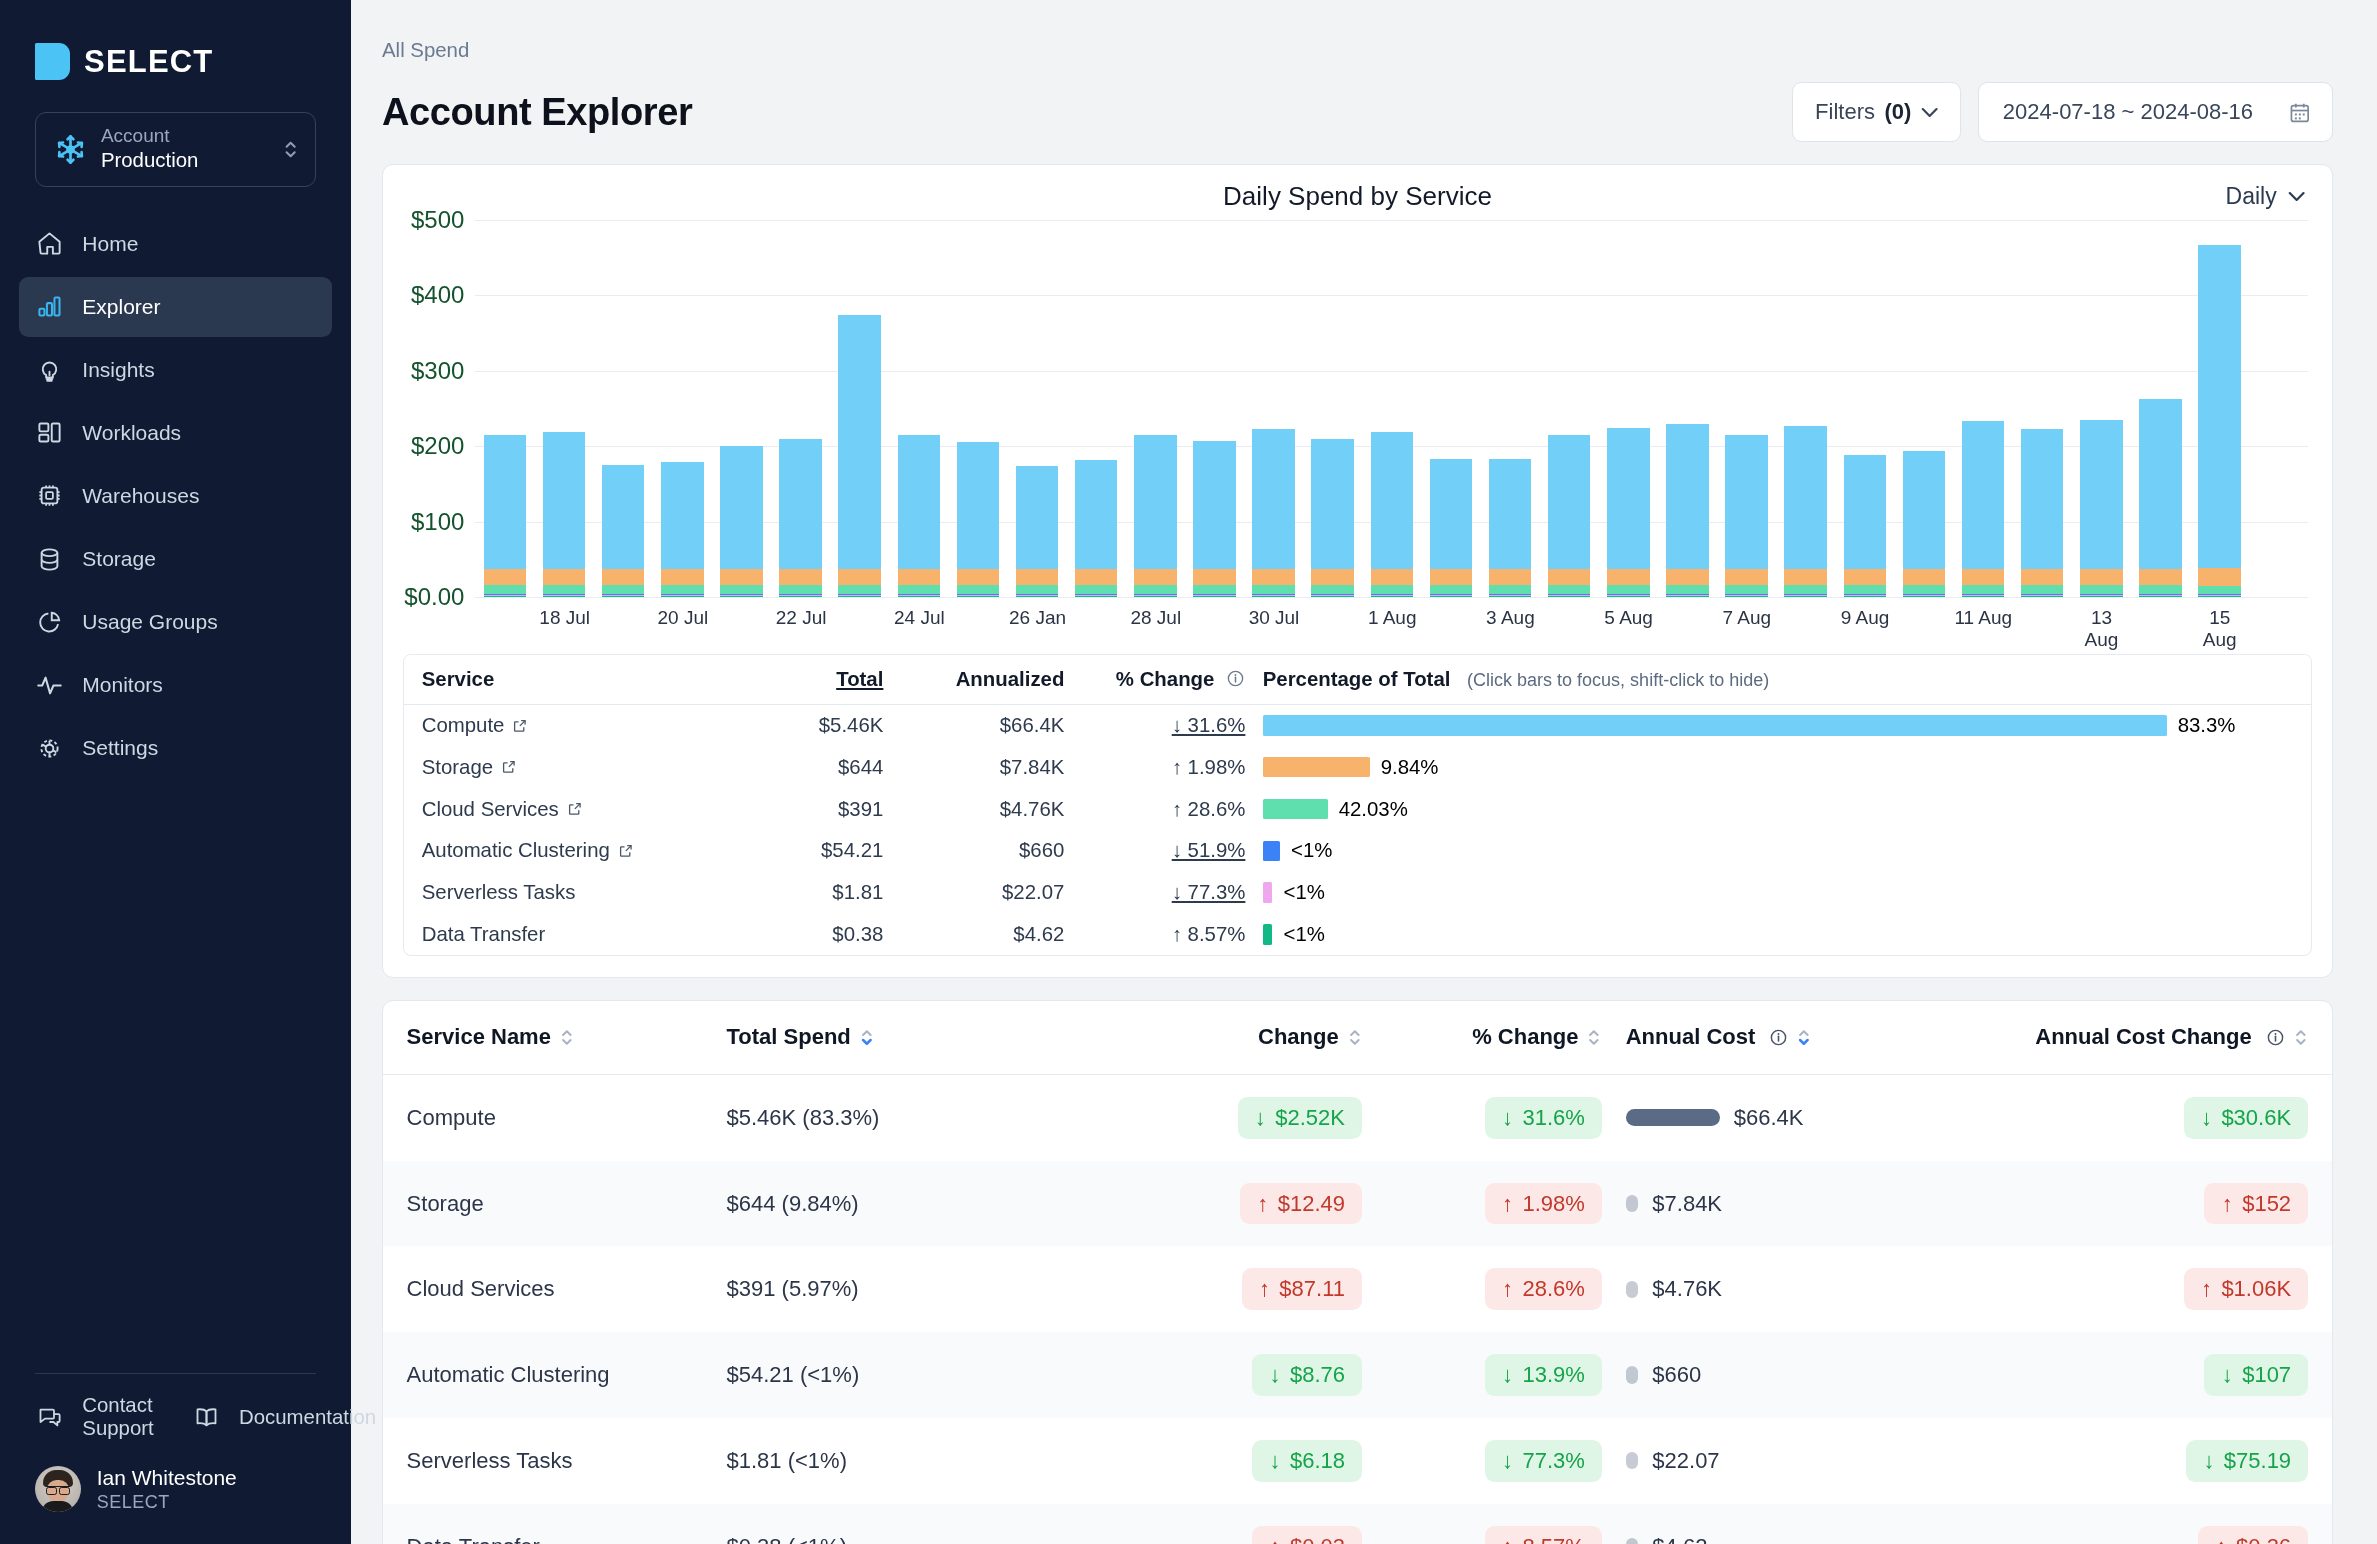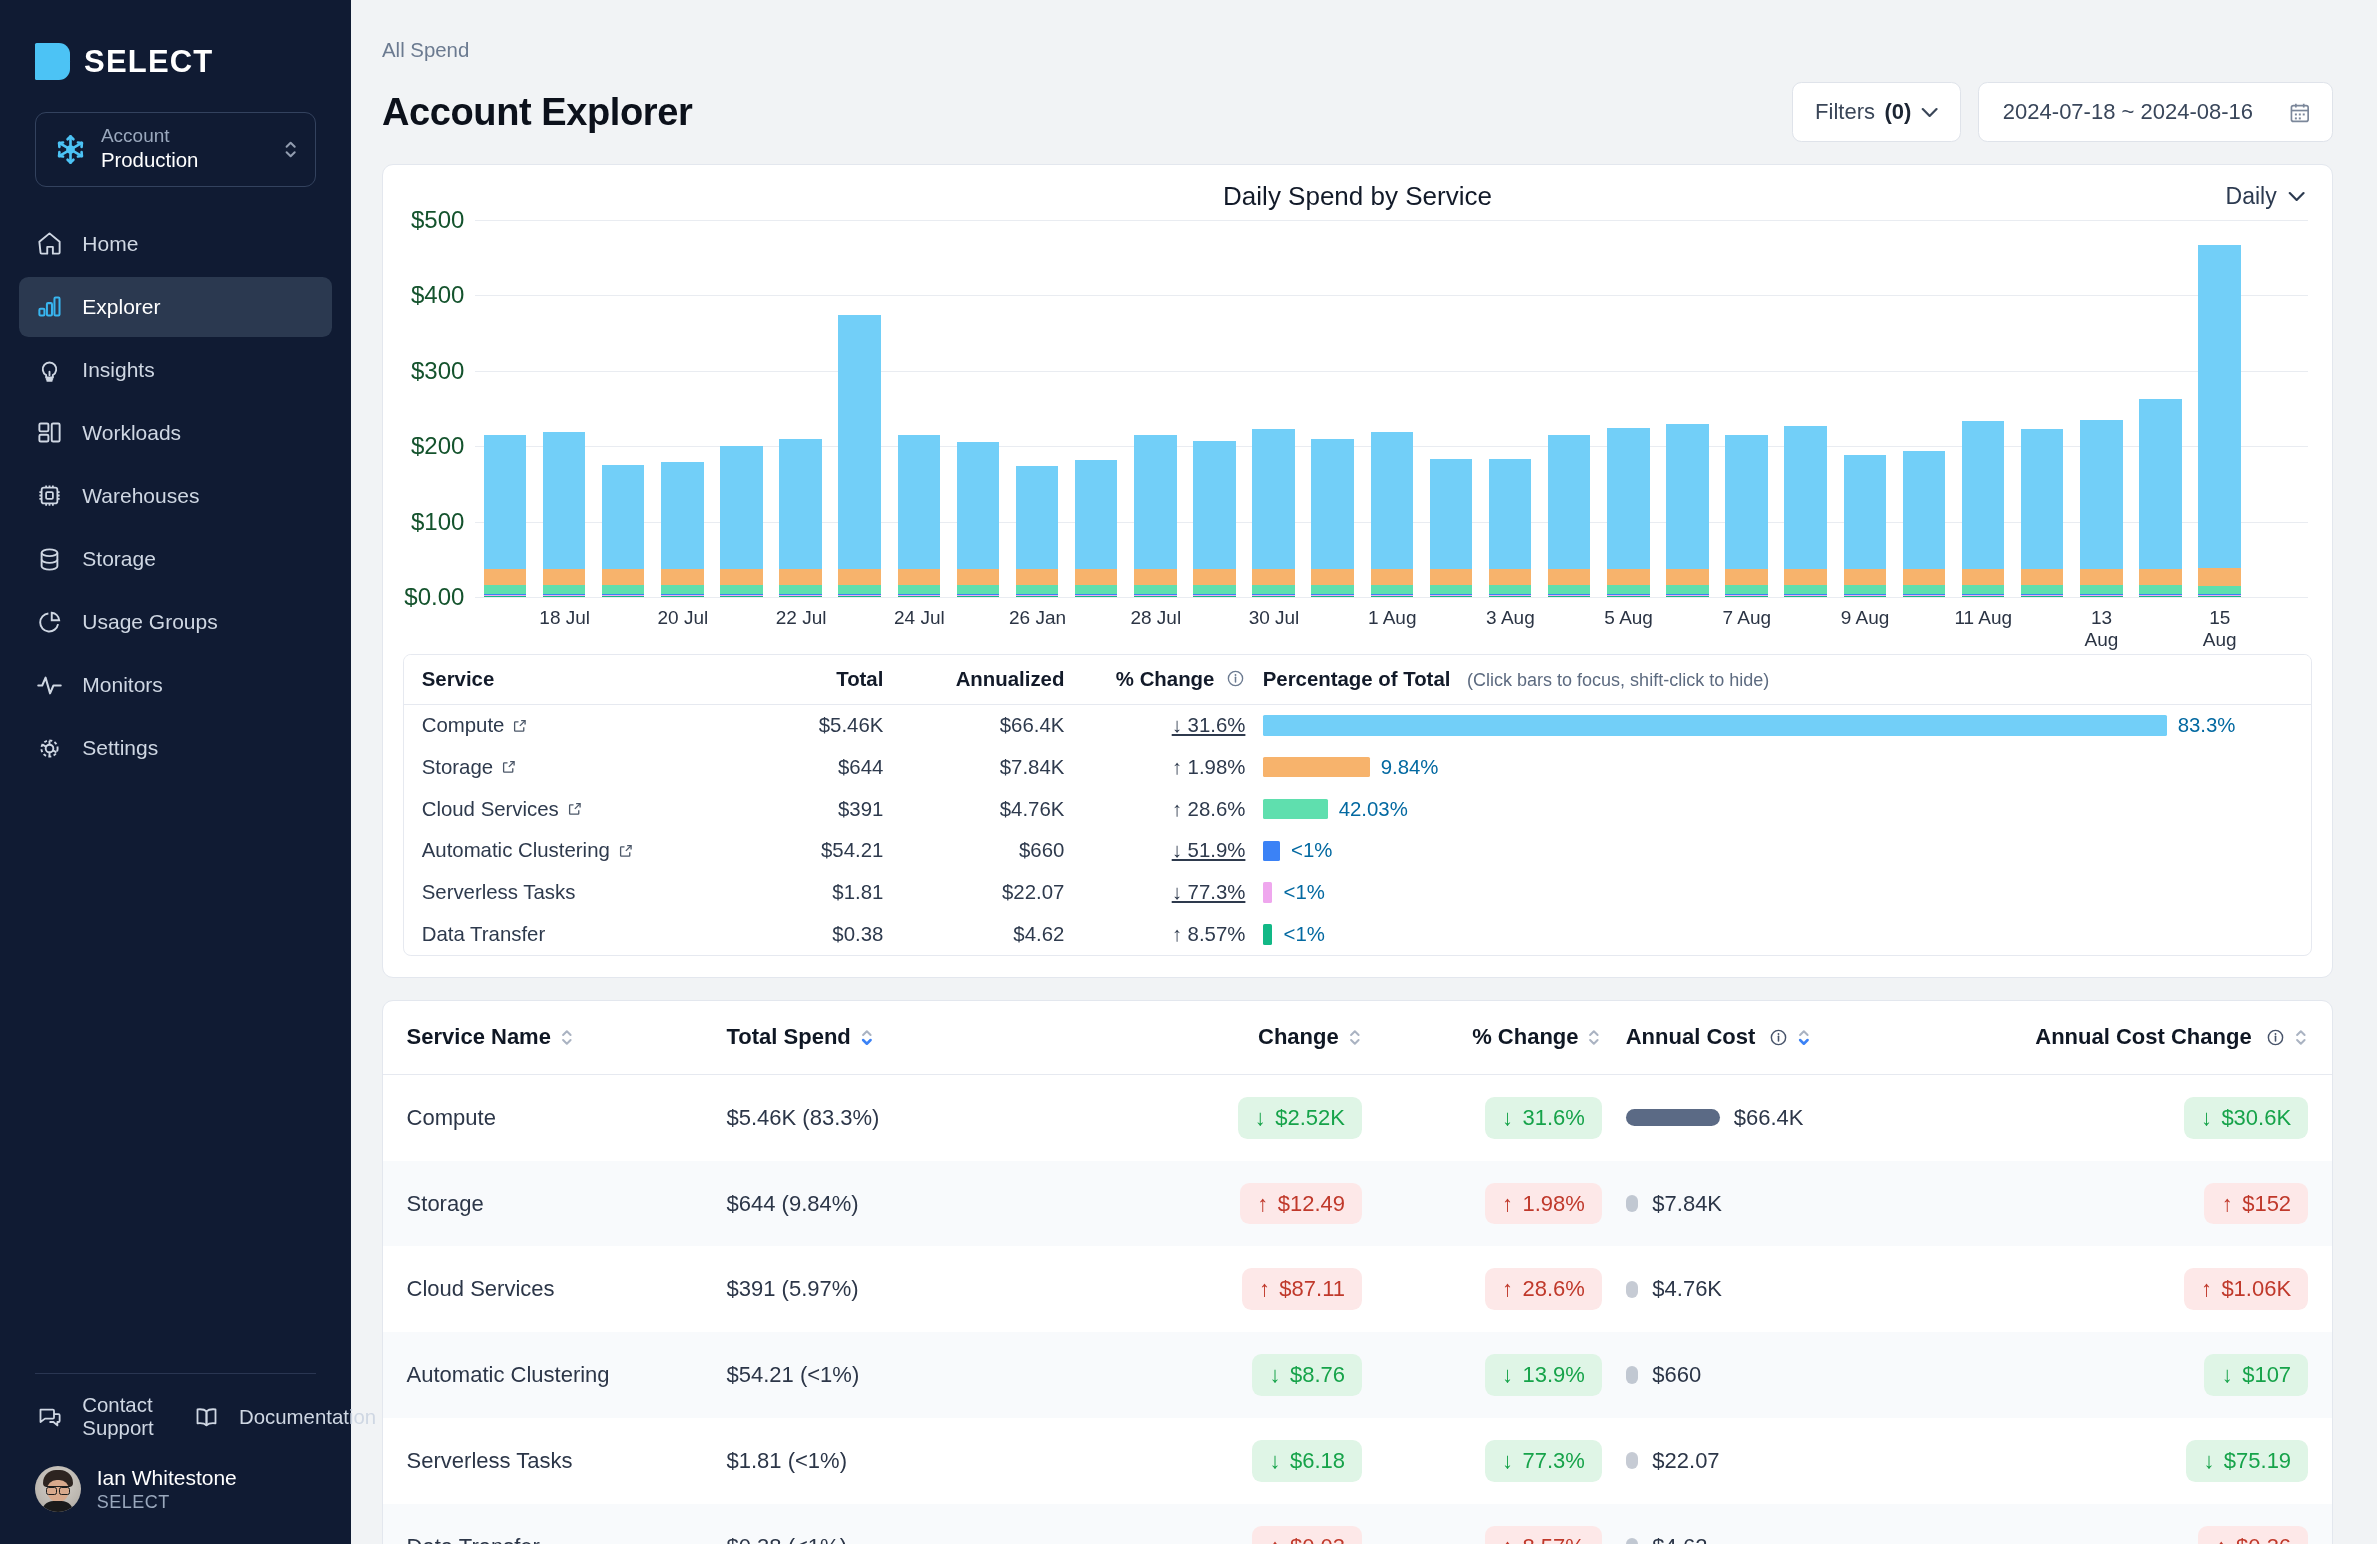--- a/index.html
+++ b/index.html
@@ -128,22 +128,22 @@
   }
   .legend th.l { text-align:left; padding-left: 17.3px; }
   .legend td { font-size: 20.4px; color:#2e3a4d; padding: 9.4px 0; text-align:right; }
   .legend td.l { text-align:left; padding-left: 17.3px; }
   .svc-link { display:inline-flex; align-items:center; gap:7.9px; color:#2e3a4d; cursor:pointer; }
   .ext { width:15.7px; height:15.7px; }
   .ch-up { color:#d63031; } .ch-down { color:#1e9e54;text-decoration:underline; }
   .pct-cell { padding-left: 17.3px !important; text-align:left !important; }
   .pct-wrap { display:flex; align-items:center; gap: 11px; }
   .pct-bar { height: 20.4px; border-radius:1.6px; }
-  .pct-val { font-size: 20.4px; color:#0369a1; }
-  .col-total { width: 165px; } .col-ann { width: 181px; } .col-chg { width: 181px; }
+  .pct-val { font-size: 20.4px; color:#000000; }
+  .col-total { width: 165px; text-decoration: underline; } .col-ann { width: 181px; } .col-chg { width: 181px; }
   .col-svc { width: 314px; }
   .info-ico { width:19px; height:19px; vertical-align:-2.4px; margin-left:6.3px; }
   .hint { font-size: 18px; color:#5d6b80; font-weight:400; margin-left: 11px; }
 
   
   .dtable { width:100%; border-collapse: collapse; }
   .dtable th {
     font-size: 22px; font-weight:700; color:#0f1724;
     padding: 23.6px 0; border-bottom:0.8px solid #e6e9f0; white-space:nowrap;
   }

